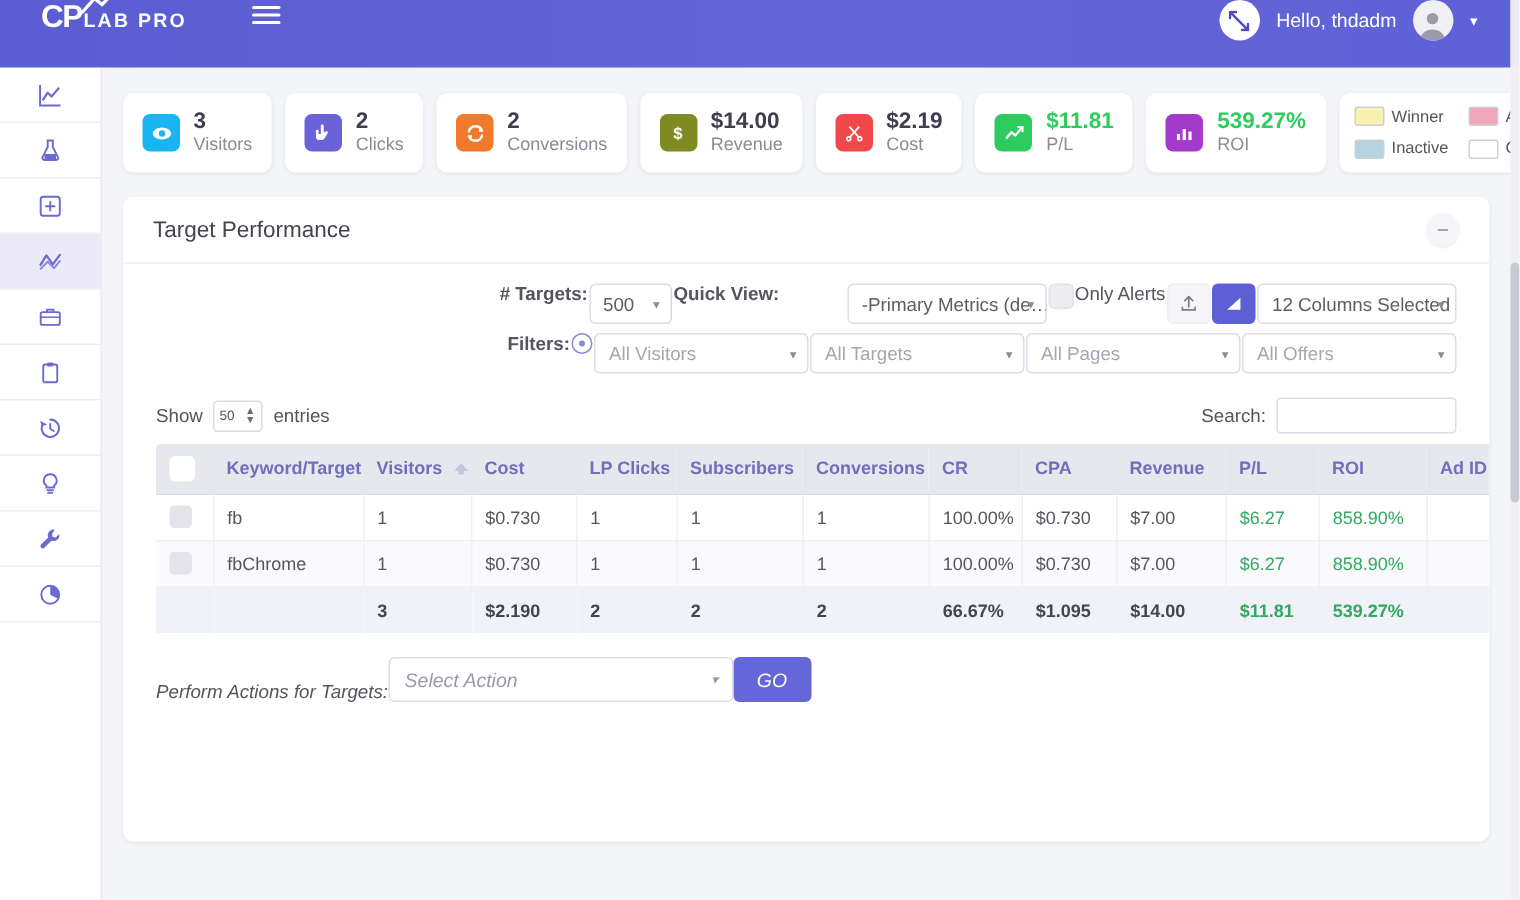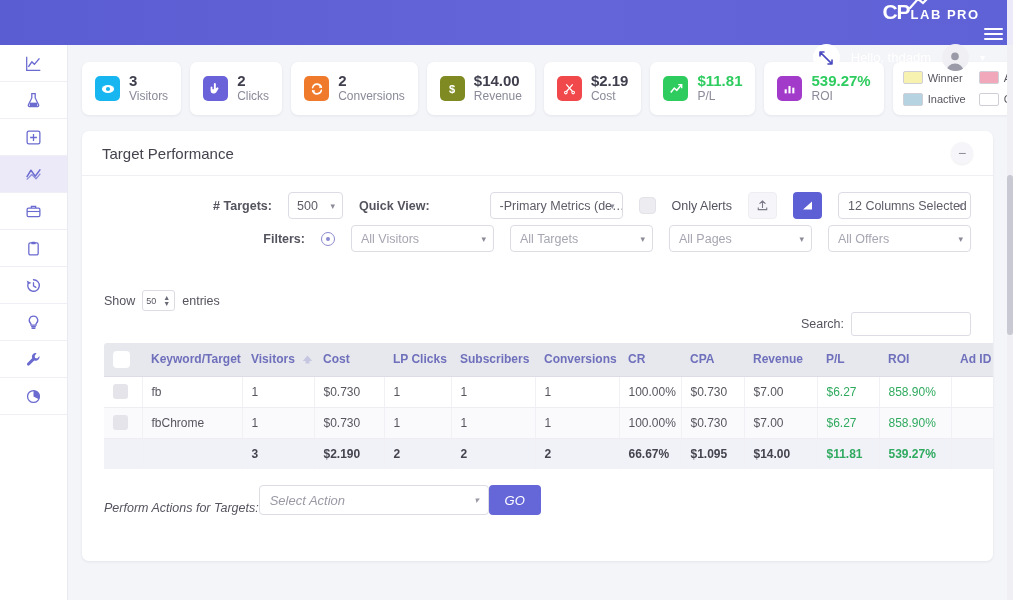--- a/index.html
+++ b/index.html
@@ -12,23 +12,22 @@
     color:#4a4a57;
     overflow:hidden;
     position:relative;
   }
 
   
   .topbar{
     position:absolute; top:0; left:0; width:1007px; height:45px;
     background:#5d5fd4;
     background:linear-gradient(90deg,#5a5cd1 0%,#6365d8 55%,#5f61d6 100%);
-    display:flex; align-items:flex-end;
+    display:flex; align-items:flex-start;
     z-index:30;
-    flex-direction:column;
   }
   .logo-wrap{ width:152px; display:flex; align-items:center; justify-content:center; }
   .logo{ position:relative; color:#fff; font-weight:bold; letter-spacing:.5px; display:flex; align-items:baseline; }
   .logo .cp{ font-size:21px; letter-spacing:-1px; }
   .logo .lab{ font-size:13px; letter-spacing:1.5px; margin-left:1px;}
   .logo .spark{ position:absolute; top:-6px; left:26px; }
   .hamburger{ margin-left:12px; display:flex; flex-direction:column; gap:3px; cursor:pointer; padding:4px; }
   .hamburger i{ display:block; width:19px; height:2px; background:#fff; border-radius:1px; }
   .topbar-right{ margin-left:auto; display:flex; align-items:center; gap:11px; padding-right:22px; }
   .circ-btn{ width:27px; height:27px; border-radius:50%; background:#fff; display:flex; align-items:center; justify-content:center; cursor:pointer;}
@@ -90,21 +89,21 @@
     justify-content:center;
   }
   .panel-title{ font-size:15px; color:#44444f; }
   .collapse-btn{
     margin-left:auto; width:22px;height:22px;border-radius:50%;
     background:#f6f6fa; color:#8b8b99; display:flex;align-items:center;justify-content:center;
     font-size:14px; cursor:pointer; box-shadow:0 1px 2px rgba(0,0,0,.08);
   }
 
   .ctl-rows{ padding:13px 22px 0 22px; }
-  .ctl-row{ display:flex; align-items:center; justify-content:flex-end; gap:16px; height:33px;}
+  .ctl-row{ display:flex; justify-content:flex-end; gap:1px; height:33px;}
   .lbl{ font-size:12.5px; color:#54545f; font-weight:bold;}
   .lbl.norm{ font-weight:normal;}
   .sel{
     position:relative; height:27px; border:1px solid #dcdce4; border-radius:4px;
     background:#fff; font-size:12.5px; color:#5d5d68;
     display:flex; align-items:center; padding:0 22px 0 9px; white-space:nowrap; overflow:hidden;
     cursor:pointer;
   }
   .sel.ph{ color:#a6a6b2; }
   .sel .caret{ position:absolute; right:7px; color:#8c8c99; font-size:9px;}
@@ -121,21 +120,21 @@
 
   .show-row{ display:flex; align-items:center; padding:10px 22px 7px 22px;}
   .show-row .t{ font-size:12.5px; color:#54545f;}
   .spin{
     width:33px;height:21px;border:1px solid #dcdce4;border-radius:3px;background:#fff;
     margin:0 7px; display:flex; align-items:center; padding:0 3px; position:relative;
   }
   .spin span{ font-size:9px; color:#55555f;}
   .spin .ar{ position:absolute; right:4px; top:3px; font-size:7px; line-height:7px; color:#6a6a77;}
   .spin .ar2{ position:absolute; right:4px; bottom:3px; font-size:7px; line-height:7px; color:#6a6a77;}
-  .search-wrap{ margin-left:auto; display:flex; align-items:center; gap:7px;margin-top:47px;}
+  .search-wrap{ margin-left:auto; display:flex; align-items:center; gap:7px;}
   .search-wrap .t{ font-size:12.5px; color:#54545f;}
   .search-in{ width:120px;height:24px;border:1px solid #dcdce4;border-radius:3px;background:#fff;}
 
   
   .tbl-wrap{ padding:0 22px; }
   table{ width:100%; border-collapse:collapse; table-layout:fixed;}
   thead th{
     background:#e7e7ee; color:#6f70bb; font-size:12px; font-weight:bold;
     text-align:left; height:33px; padding:0 9px; white-space:nowrap;
     border-bottom:1px solid #dcdce6;

